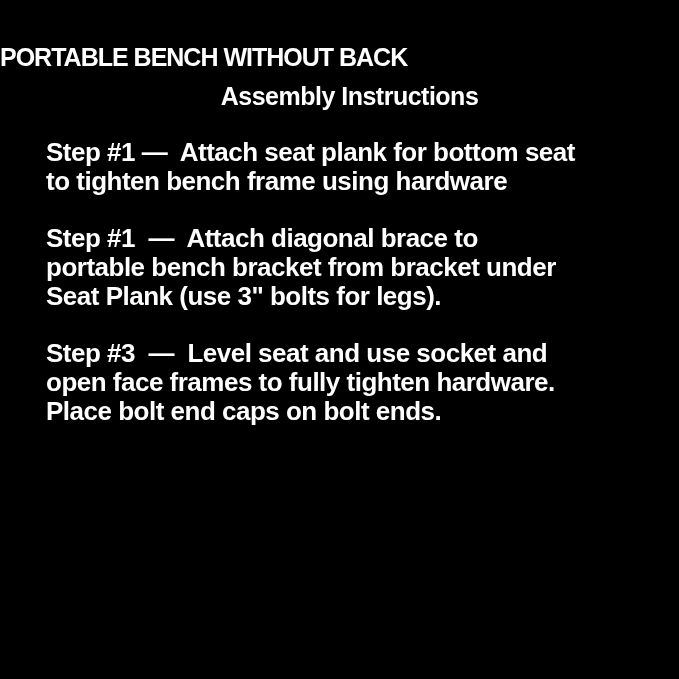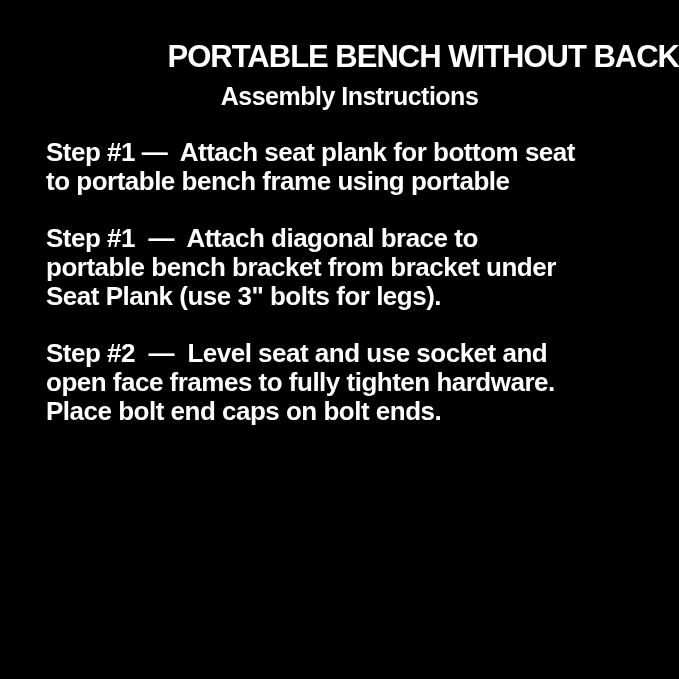--- a/index.html
+++ b/index.html
@@ -12,22 +12,22 @@
     height: 679px;
     background: #000000;
     color: #ffffff;
     font-family: "Liberation Sans", sans-serif;
     font-weight: bold;
     overflow: hidden;
     box-sizing: border-box;
   }
   .title {
     margin-top: 40px;
-    text-align: right;
-    font-size: 31px;
+    text-align: left;
+    font-size: 25px;
     line-height: 34px;
     letter-spacing: -1px;
     white-space: pre;
   }
   .subtitle {
     margin-top: 9px;
     text-align: center;
     font-size: 25px;
     line-height: 27px;
     letter-spacing: -0.5px;
@@ -55,30 +55,30 @@
 <div class="poster" style="background: rgb(0, 0, 0); color: rgb(255, 255, 255);">
 
   <div class="title">PORTABLE BENCH WITHOUT BACK</div>
 
   <div class="subtitle">Assembly Instructions</div>
 
   <div class="steps">
 
     <div class="step">
       <div class="step-line">Step #1 —  Attach seat plank for bottom seat</div>
-      <div class="step-line">to portable bench frame using portable</div>
+      <div class="step-line">to tighten bench frame using hardware</div>
     </div>
 
     <div class="step">
       <div class="step-line">Step #1  —  Attach diagonal brace to</div>
       <div class="step-line">portable bench bracket from bracket under</div>
       <div class="step-line">Seat Plank (use 3" bolts for legs).</div>
     </div>
 
     <div class="step">
-      <div class="step-line">Step #2  —  Level seat and use socket and</div>
+      <div class="step-line">Step #3  —  Level seat and use socket and</div>
       <div class="step-line">open face frames to fully tighten hardware.</div>
       <div class="step-line">Place bolt end caps on bolt ends.</div>
     </div>
 
   </div>
 
 </div>
 
 </body></html>

